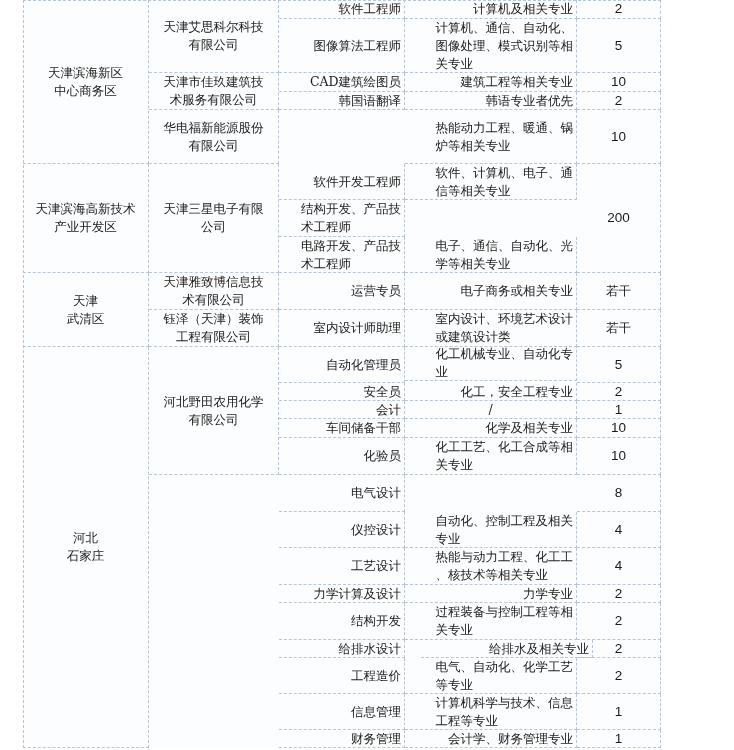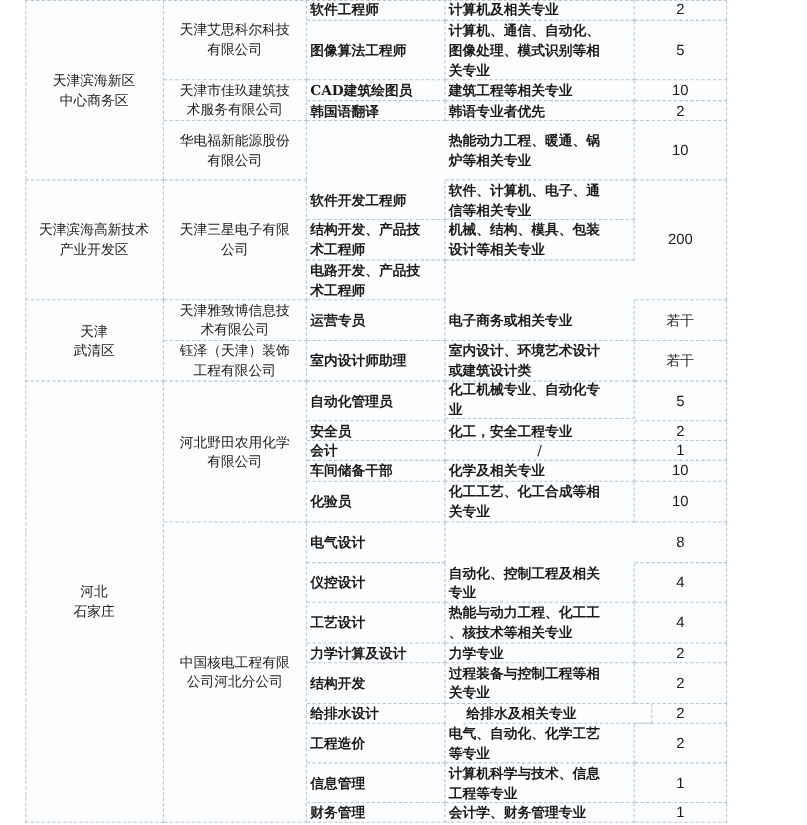--- a/index.html
+++ b/index.html
@@ -2,21 +2,21 @@
 <html><head>
 <meta charset="utf-8">
 <style>
   html, body { margin:0; padding:0; background:#ffffff; }
   body { width:734px; height:750px; position:relative; overflow:hidden;
          font-family:"DejaVu Serif","Liberation Serif",serif; color:#1a1a1a; }
   .table { position:absolute; left:23px; top:0; width:638px; height:748px; background:#fcfdfe; }
   .cell { position:absolute; box-sizing:border-box; display:flex; align-items:center;
           border-right:1px dashed #b9c6d3; border-bottom:1px dashed #b9c6d3;
           font-size:12.5px; line-height:18px; overflow:hidden; }
-  .c-left { justify-content:flex-start; text-align:left; padding:0 3px;font-weight:bold; }
+  .c-left { justify-content:flex-end; text-align:left; padding:0 3px; }
   .c-center { justify-content:center; text-align:center; padding:0 4px; }
   .num { font-family:"Liberation Sans",sans-serif; font-size:13.5px; }
   .txt { white-space:pre-line; }
   .outline-top { position:absolute; left:23px; top:0; width:638px; border-top:1px dashed #b9c6d3; }
   .outline-left { position:absolute; left:23px; top:0; height:748px; border-left:1px dashed #b9c6d3; }
 </style>
 </head>
 <body>
 
 <div class="table" id="tbl">
@@ -57,24 +57,20 @@
 术有限公司</span>
     </div>
     <div class="cell c-center" style="left: 126px; width: 130px; top: 310px; height: 37px;">
       <span class="txt">钰泽（天津）装饰
 工程有限公司</span>
     </div>
     <div class="cell c-center" style="left: 126px; width: 130px; top: 347px; height: 128px;">
       <span class="txt">河北野田农用化学
 有限公司</span>
     </div>
-    <div class="cell c-center" style="left: 126px; width: 130px; top: 475px; height: 273px;">
-      <span class="txt">中国核电工程有限
-公司河北分公司</span>
-    </div>
     <div class="cell c-left" style="left: 256px; width: 126px; top: 0px; height: 19px;">
       <span class="txt">软件工程师</span>
     </div>
     <div class="cell c-left" style="left: 382px; width: 172px; top: 0px; height: 19px;">
       <span class="txt">计算机及相关专业</span>
     </div>
     <div class="cell c-center" style="left: 554px; width: 84px; top: 0px; height: 19px;">
       <span class="txt num">2</span>
     </div>
     <div class="cell c-left" style="left: 256px; width: 126px; top: 19px; height: 54px;">
@@ -117,27 +113,27 @@
       <span class="txt">软件开发工程师</span>
     </div>
     <div class="cell c-left" style="left: 382px; width: 172px; top: 164px; height: 36px;">
       <span class="txt">软件、计算机、电子、通
 信等相关专业</span>
     </div>
     <div class="cell c-left" style="left: 256px; width: 126px; top: 200px; height: 37px;">
       <span class="txt">结构开发、产品技
 术工程师</span>
     </div>
-    <div class="cell c-left" style="left: 382px; width: 172px; top: 200px; height: 37px;">
-      <span class="txt">机械、结构、模具、包装
-设计等相关专业</span>
-    </div>
     <div class="cell c-left" style="left: 256px; width: 126px; top: 237px; height: 36px;">
       <span class="txt">电路开发、产品技
 术工程师</span>
+    </div>
+    <div class="cell c-left" style="left: 382px; width: 172px; top: 237px; height: 36px;">
+      <span class="txt">电子、通信、自动化、光
+学等相关专业</span>
     </div>
     <div class="cell c-left" style="left: 256px; width: 126px; top: 273px; height: 37px;">
       <span class="txt">运营专员</span>
     </div>
     <div class="cell c-left" style="left: 382px; width: 172px; top: 273px; height: 37px;">
       <span class="txt">电子商务或相关专业</span>
     </div>
     <div class="cell c-center" style="left: 554px; width: 84px; top: 273px; height: 37px;">
       <span class="txt">若干</span>
     </div>

